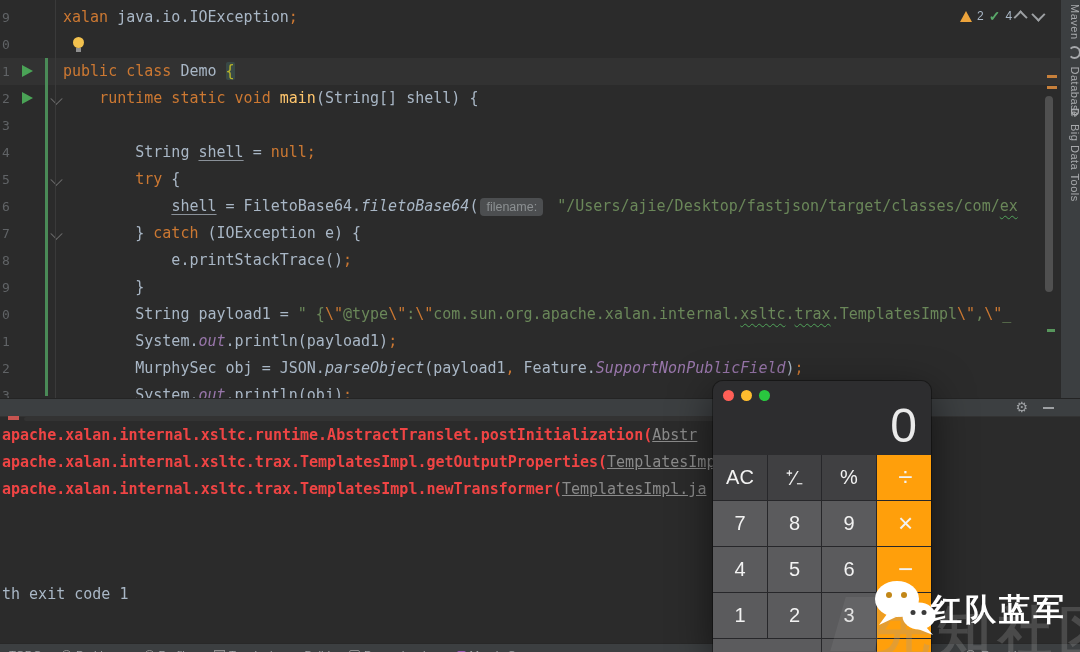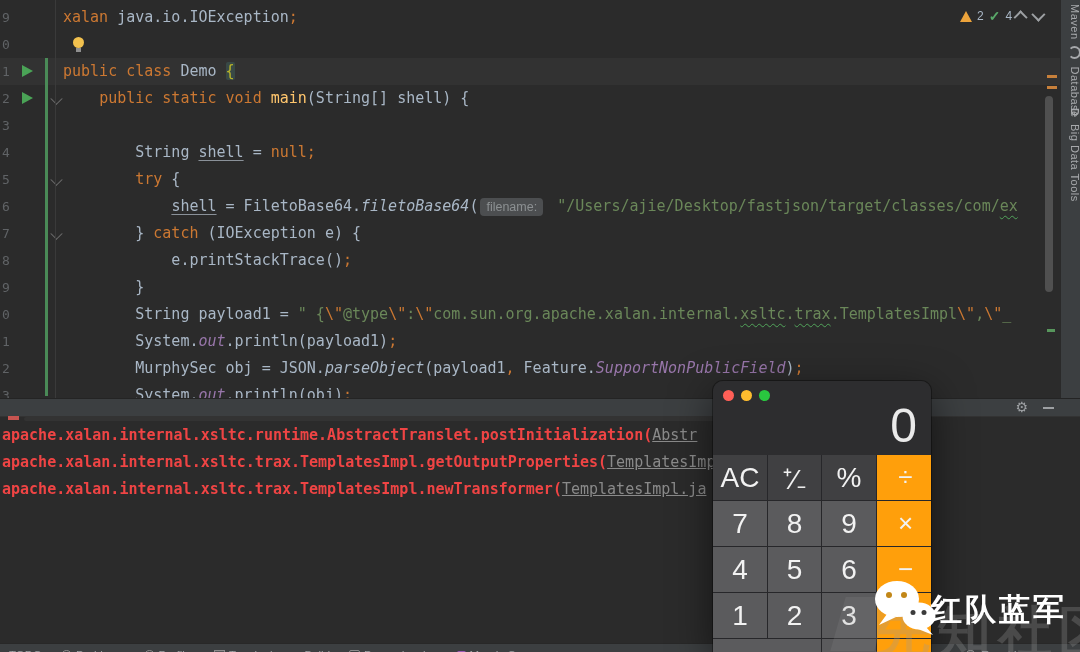--- a/index.html
+++ b/index.html
@@ -107,21 +107,21 @@
         overflow:hidden;box-shadow:0 12px 42px rgba(0,0,0,.55), 0 0 0 1px rgba(0,0,0,.35);z-index:5;}
   .calc-display{position:relative;width:218px;height:74px;background:#2D2D2F;}
   .light{position:absolute;top:9px;width:11px;height:11px;border-radius:50%;cursor:pointer;}
   .light.red{left:10px;background:#FF5F57;}
   .light.yellow{left:28px;background:#FEBC2E;}
   .light.green{left:46px;background:#29C73F;}
   .calc-value{position:absolute;right:14px;bottom:2px;color:#EAEAEA;font-size:48px;font-weight:200;
               font-family:"Liberation Sans",sans-serif;}
   .calc-grid{display:grid;grid-template-columns:54px 53px 54px 57px;grid-auto-rows:45px;gap:1px;
              background:#27272a;}
-  .cbtn{display:flex;align-items:center;justify-content:center;color:#F2F2F2;font-size:28px;cursor:pointer;}
+  .cbtn{display:flex;align-items:center;justify-content:center;color:#F2F2F2;font-size:20px;cursor:pointer;}
   .cbtn.fn{background:#404042;}
   .cbtn.num{background:#5B5B5D;}
   .cbtn.op{background:#FF9F0B;font-size:26px;font-weight:300;}
   .cbtn.span2{grid-column:span 2;}
 
   
   .wm{position:absolute;left:0;top:0;width:1080px;height:652px;pointer-events:none;z-index:6;}
   .wz-logo{position:absolute;left:838px;top:597px;width:44px;height:54px;background:rgba(150,150,150,.17);
            transform:skewX(-16deg);}
   .wz-text{position:absolute;left:876px;top:596px;font-size:54px;font-weight:bold;letter-spacing:7px;
@@ -131,21 +131,21 @@
          letter-spacing:3px;white-space:nowrap;text-align:right;}
 </style>
 </head>
 <body>
 
 <div class="editor">
   <div class="code-lines">
       <div class="code-line"><span class="t-k">xalan </span><span class="t-p">java.io.IOException</span><span class="t-k">;</span></div>
       <div class="code-line"></div>
       <div class="code-line caret"><span class="t-k">public class </span><span class="t-p">Demo </span><span class="t-brace">{</span></div>
-      <div class="code-line"><span class="t-p">    </span><span class="t-k">public static void </span><span class="t-m">main</span><span class="t-p">(String[] shell) {</span></div>
+      <div class="code-line"><span class="t-p">    </span><span class="t-k">runtime static void </span><span class="t-m">main</span><span class="t-p">(String[] shell) {</span></div>
       <div class="code-line"></div>
       <div class="code-line"><span class="t-p">        String </span><span class="t-u">shell</span><span class="t-p"> = </span><span class="t-k">null</span><span class="t-k">;</span></div>
       <div class="code-line"><span class="t-p">        </span><span class="t-k">try</span><span class="t-p"> {</span></div>
       <div class="code-line"><span class="t-p">            </span><span class="t-u">shell</span><span class="t-p"> = FiletoBase64.</span><span class="t-i">filetoBase64</span><span class="t-p">(</span><span class="t-hint">filename:</span><span class="t-s"> "/Users/ajie/Desktop/fastjson/target/classes/com/</span><span class="t-sw">ex</span></div>
       <div class="code-line"><span class="t-p">        } </span><span class="t-k">catch</span><span class="t-p"> (IOException e) {</span></div>
       <div class="code-line"><span class="t-p">            e.printStackTrace()</span><span class="t-k">;</span></div>
       <div class="code-line"><span class="t-p">        }</span></div>
       <div class="code-line"><span class="t-p">        String payload1 = </span><span class="t-s">" {</span><span class="t-esc">\"</span><span class="t-s">@type</span><span class="t-esc">\"</span><span class="t-s">:</span><span class="t-esc">\"</span><span class="t-s">com.sun.org.apache.xalan.internal.</span><span class="t-sw">xsltc</span><span class="t-s">.</span><span class="t-sw">trax</span><span class="t-s">.TemplatesImpl</span><span class="t-esc">\"</span><span class="t-s">,</span><span class="t-esc">\"</span><span class="t-s">_</span></div>
       <div class="code-line"><span class="t-p">        System.</span><span class="t-ip">out</span><span class="t-p">.println(payload1)</span><span class="t-k">;</span></div>
       <div class="code-line"><span class="t-p">        MurphySec obj = JSON.</span><span class="t-i">parseObject</span><span class="t-p">(payload1</span><span class="t-k">,</span><span class="t-p"> Feature.</span><span class="t-ip">SupportNonPublicField</span><span class="t-p">)</span><span class="t-k">;</span></div>
@@ -241,20 +241,21 @@
     <span class="gear">⚙</span>
     <span class="minimize"></span>
   </div>
   <div class="red-dash"></div>
   <div class="hscroll"></div>
   <div class="stack">
       <div class="stk-row"><span class="stk-red">apache.xalan.internal.xsltc.runtime.AbstractTranslet.postInitialization(</span><span class="stk-link w1">Abstr</span><span class="stk-tail">)</span></div>
       <div class="stk-row"><span class="stk-red">apache.xalan.internal.xsltc.trax.TemplatesImpl.getOutputProperties(</span><span class="stk-link">TemplatesImp</span></div>
       <div class="stk-row"><span class="stk-red">apache.xalan.internal.xsltc.trax.TemplatesImpl.newTransformer(</span><span class="stk-link">TemplatesImpl.ja</span></div>
     </div>
+  <div class="exit-line">th exit code 1</div>
 </div>
 
 <div class="statusbar">
   <span style="display:flex;align-items:center;gap:19px;">
       <span class="sb-item">
         <span class="sb-label">TODO</span>
       </span>
       <span class="sb-item">
         <span class="sb-ic ic-circle"></span>
         <span class="sb-label">Problems</span>

